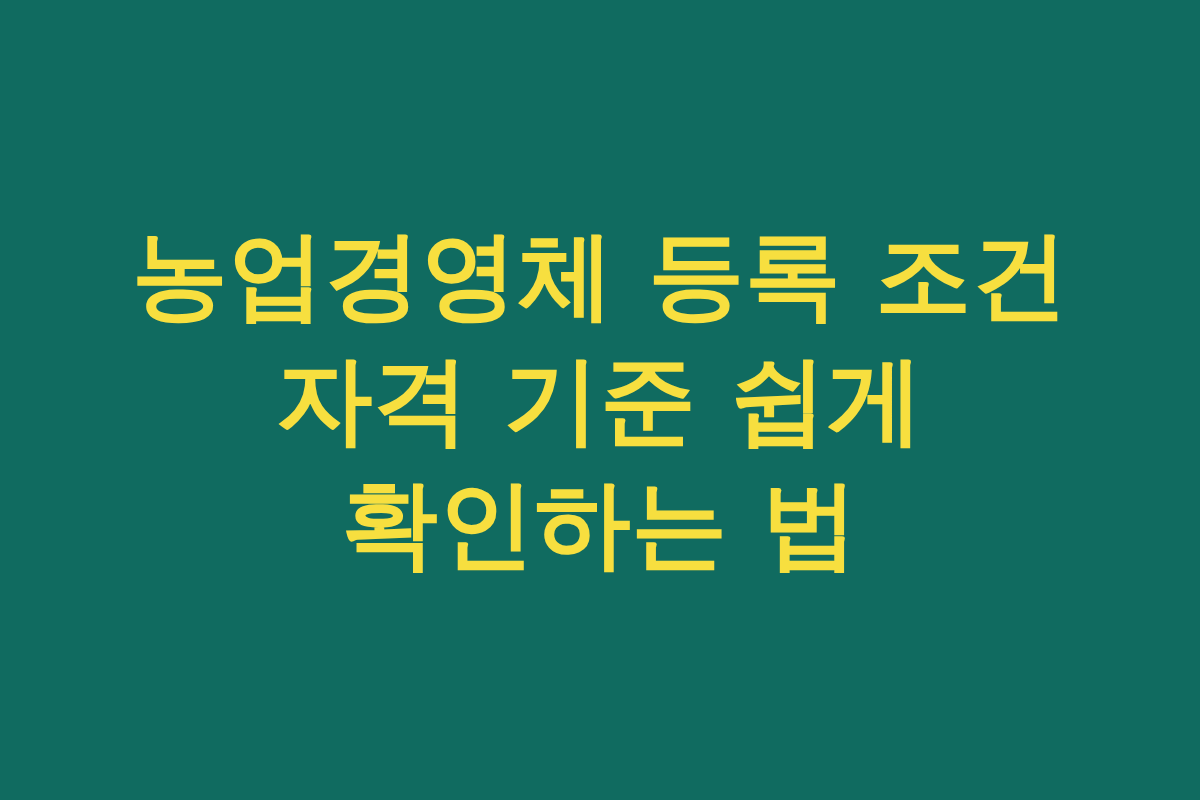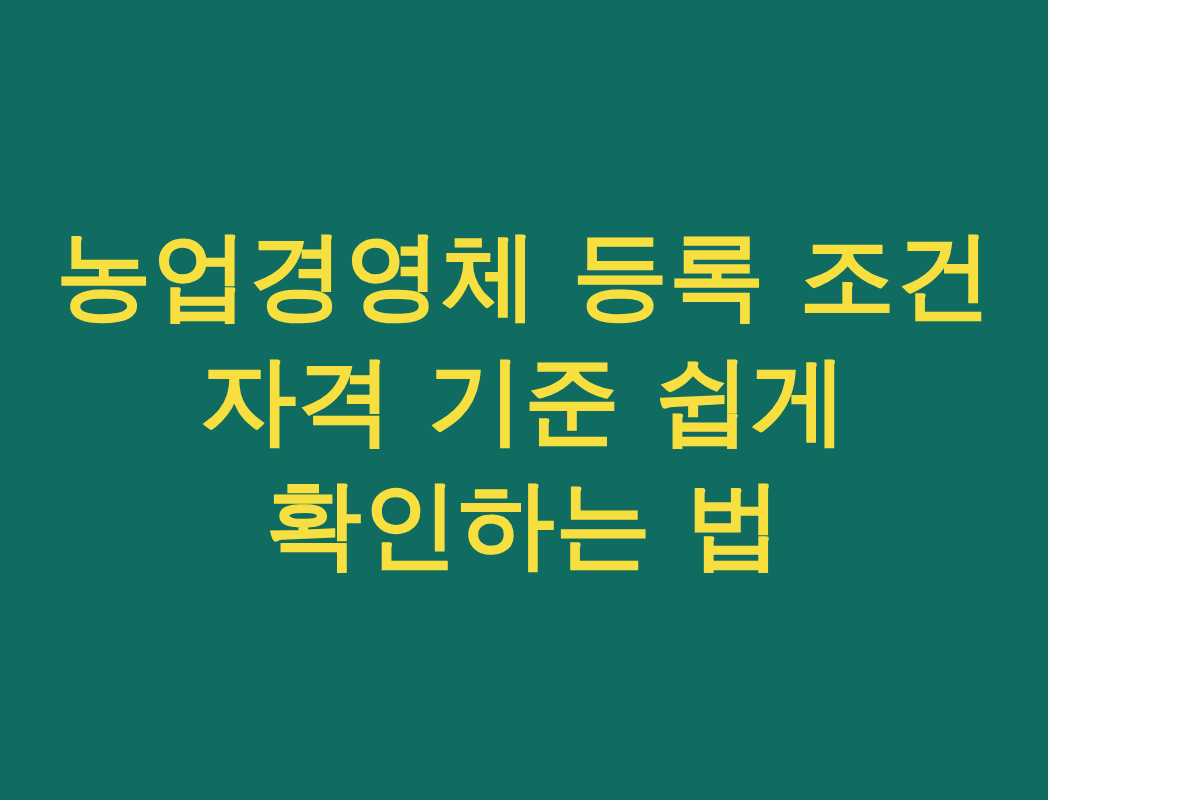--- a/index.html
+++ b/index.html
@@ -10,21 +10,21 @@
 
   body {
     width: 1200px;
     height: 800px;
     overflow: hidden;
     font-family: "DejaVu Sans", "Liberation Sans", sans-serif;
   }
 
   #banner-card {
     position: relative;
-    width: 1048px;
+    width: 1200px;
     height: 800px;
     box-sizing: border-box;
     display: flex;
     align-items: center;
     justify-content: center;
     background: #106B60;
   }
 
   #headline-block {
     width: 1060px;

